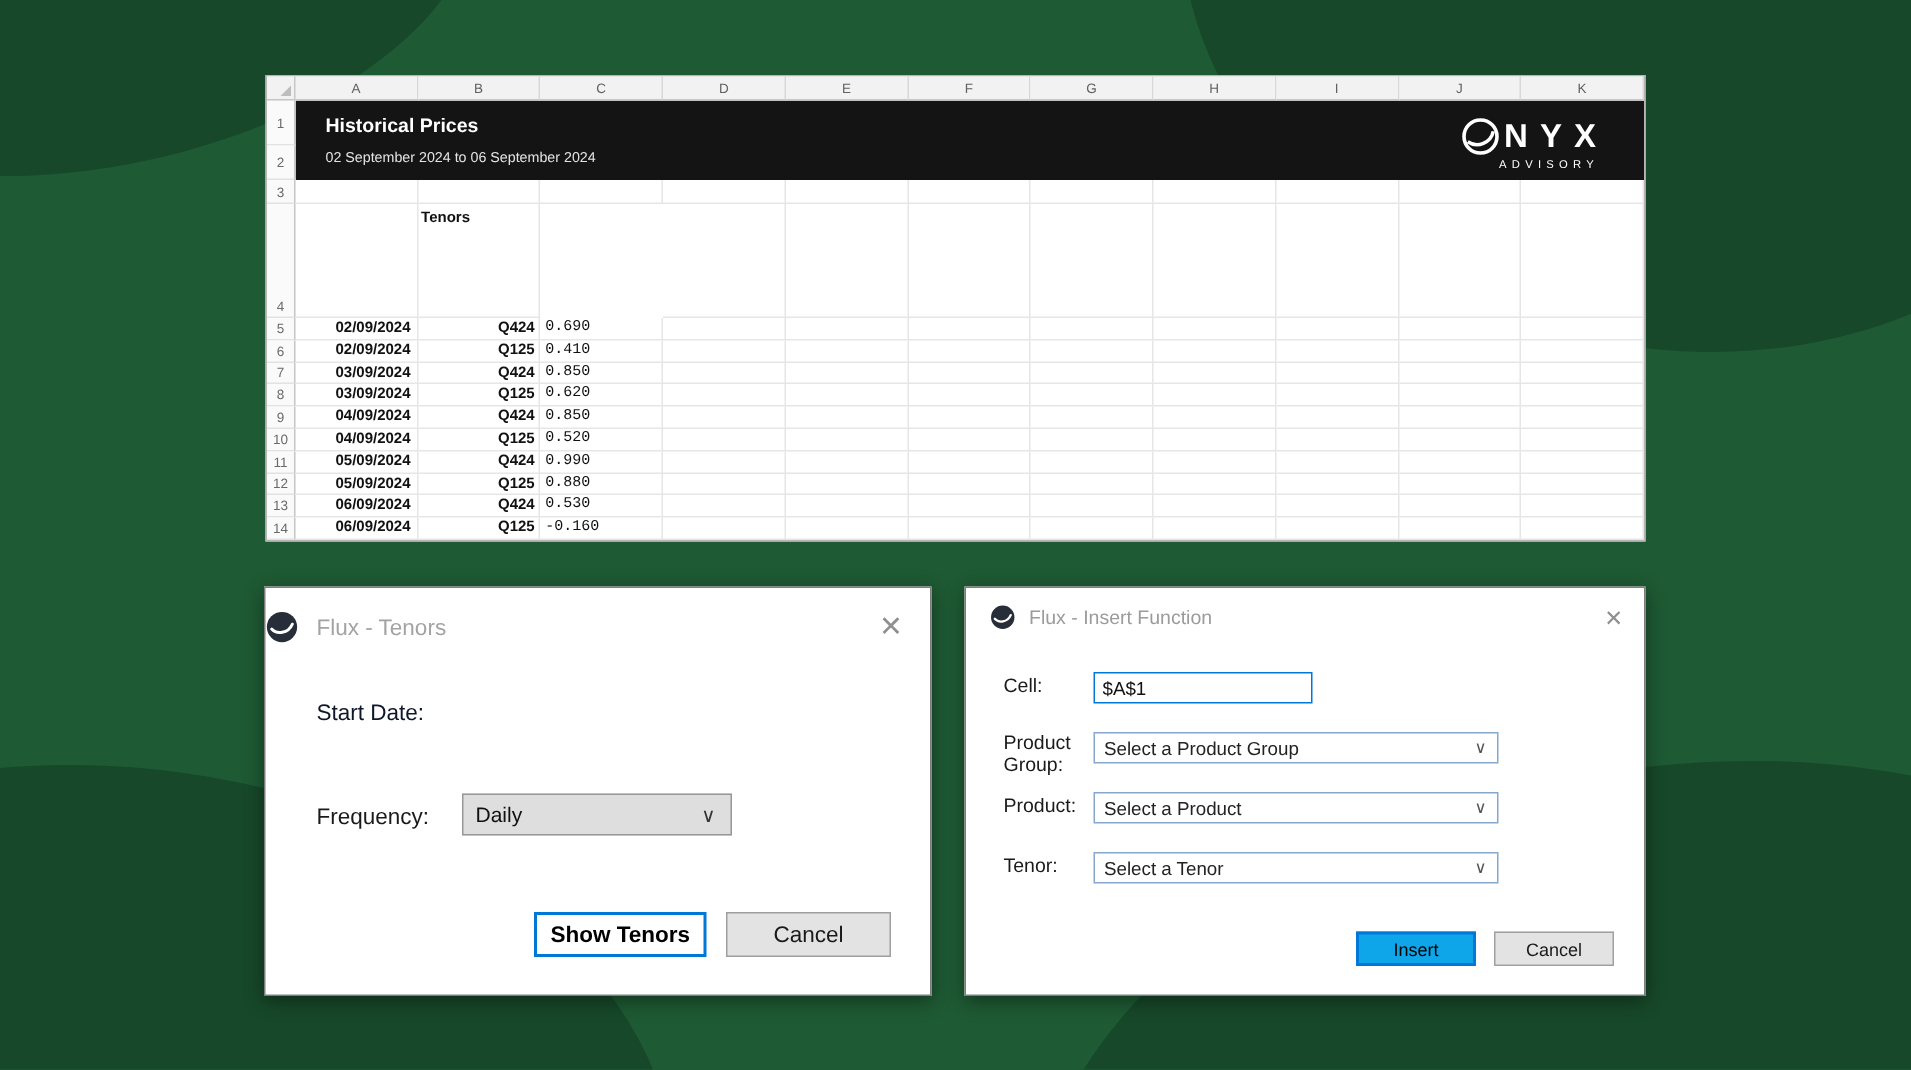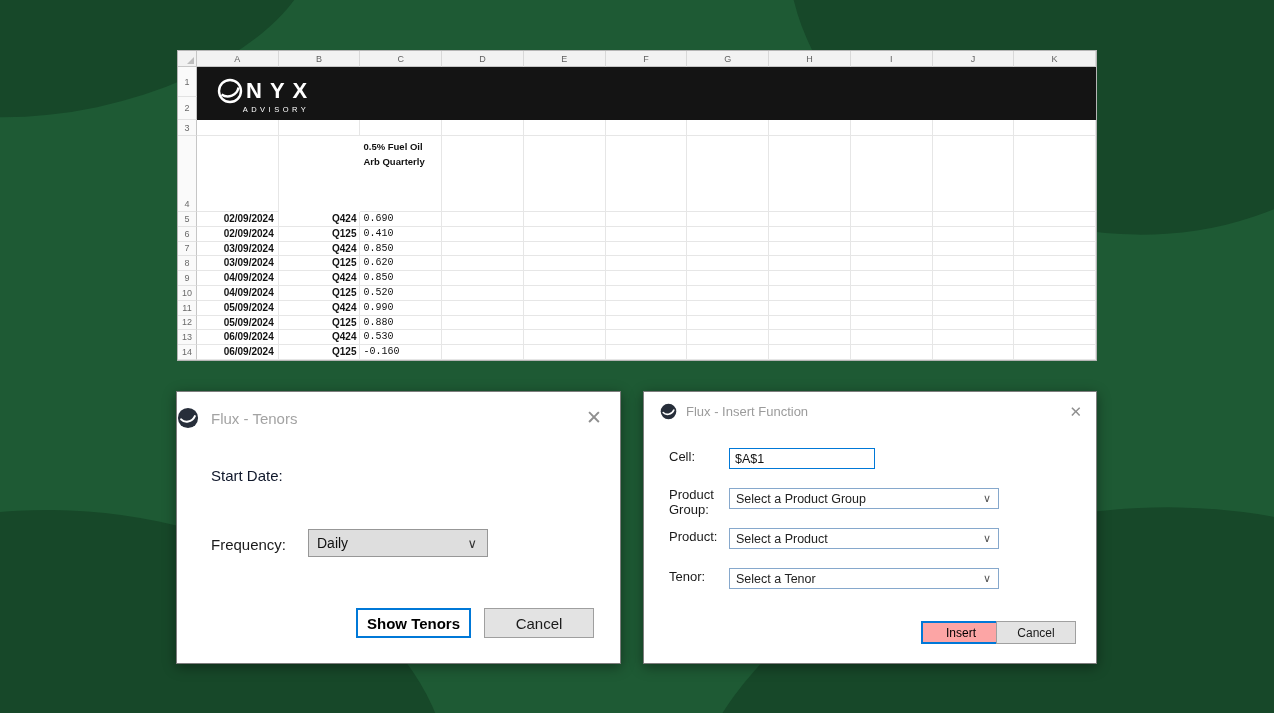--- a/index.html
+++ b/index.html
@@ -99,36 +99,40 @@
     border: 1px solid #0078d7; font-size: 12.5px; color: #111; padding-left: 5px; outline: none;
     font-family: "Liberation Sans", sans-serif; }
   .combo { position: absolute; left: 85px; width: 270px; height: 21px; background: #fff;
     border: 1px solid #86a8cc; display: flex; align-items: center;
     padding: 0 7px 0 6px; font-size: 12.5px; color: #222; }
   .combo-pg { top: 96px; }
   .combo-product { top: 136px; }
   .combo-tenor { top: 176px; }
   .combo-arrow { margin-left: auto; font-size: 11px; color: #555; }
   .btn-insert { position: absolute; left: 260px; top: 229px; width: 80px; height: 23px;
-    background: #fca5a5; border: 2px solid #0078d7; font-size: 12px; color: #000; margin-left: 17px; }
+    background: #0ea5e9; border: 2px solid #0078d7; font-size: 12px; color: #000; }
   .btn-cancel-2 { position: absolute; left: 352px; top: 229px; width: 80px; height: 23px;
     background: #e3e3e3; border: 1px solid #a0a0a0; font-size: 12px; color: #1a1a1a; }
 </style>
 </head>
 <body>
 
 <div class="blob blob-tl"></div>
 <div class="blob blob-tr"></div>
 <div class="blob blob-bl"></div>
 <div class="blob blob-br"></div>
 
 <div class="sheet">
   <div class="sheet-grid" id="sheet-grid">
     <div class="corner"></div>
     <div class="banner">
+      <div class="banner-left">
+        <div class="banner-title">Historical Prices</div>
+        <div class="banner-subtitle">02 September 2024 to 06 September 2024</div>
+      </div>
       <div class="onyx">
         <div class="onyx-top">
           <span class="flux-icon">
             <svg width="26" height="26" viewBox="0 0 26 26">
               <circle cx="13" cy="13" r="11" stroke="#ffffff" stroke-width="2.4" fill="none"></circle>
               <path d="M4.5 16.5 A 11 11 0 0 0 21.5 9.5" stroke="#ffffff" stroke-width="2.4" fill="none"></path>
             </svg>
           </span>
           <span class="onyx-letters">NYX</span>
         </div>
@@ -166,21 +170,21 @@
       <div class="cell" style="grid-area: 4 / 4;"></div>
       <div class="cell" style="grid-area: 4 / 5;"></div>
       <div class="cell" style="grid-area: 4 / 6;"></div>
       <div class="cell" style="grid-area: 4 / 7;"></div>
       <div class="cell" style="grid-area: 4 / 8;"></div>
       <div class="cell" style="grid-area: 4 / 9;"></div>
       <div class="cell" style="grid-area: 4 / 10;"></div>
       <div class="cell" style="grid-area: 4 / 11;"></div>
       <div class="cell" style="grid-area: 4 / 12;"></div>
       <div class="cell" style="grid-area: 5 / 2;"></div>
-      <div class="cell value-header" style="grid-area: 5 / 4;">0.5% Fuel Oil Arb Quarterly</div>
+      <div class="cell tenors-header" style="grid-area: 5 / 3;">Tenors</div>
       <div class="cell" style="grid-area: 5 / 5;"></div>
       <div class="cell" style="grid-area: 5 / 6;"></div>
       <div class="cell" style="grid-area: 5 / 7;"></div>
       <div class="cell" style="grid-area: 5 / 8;"></div>
       <div class="cell" style="grid-area: 5 / 9;"></div>
       <div class="cell" style="grid-area: 5 / 10;"></div>
       <div class="cell" style="grid-area: 5 / 11;"></div>
       <div class="cell" style="grid-area: 5 / 12;"></div>
       <div class="cell date-cell" style="grid-area: 6 / 2;">02/09/2024</div>
       <div class="cell tenor-cell" style="grid-area: 6 / 3;">Q424</div>

